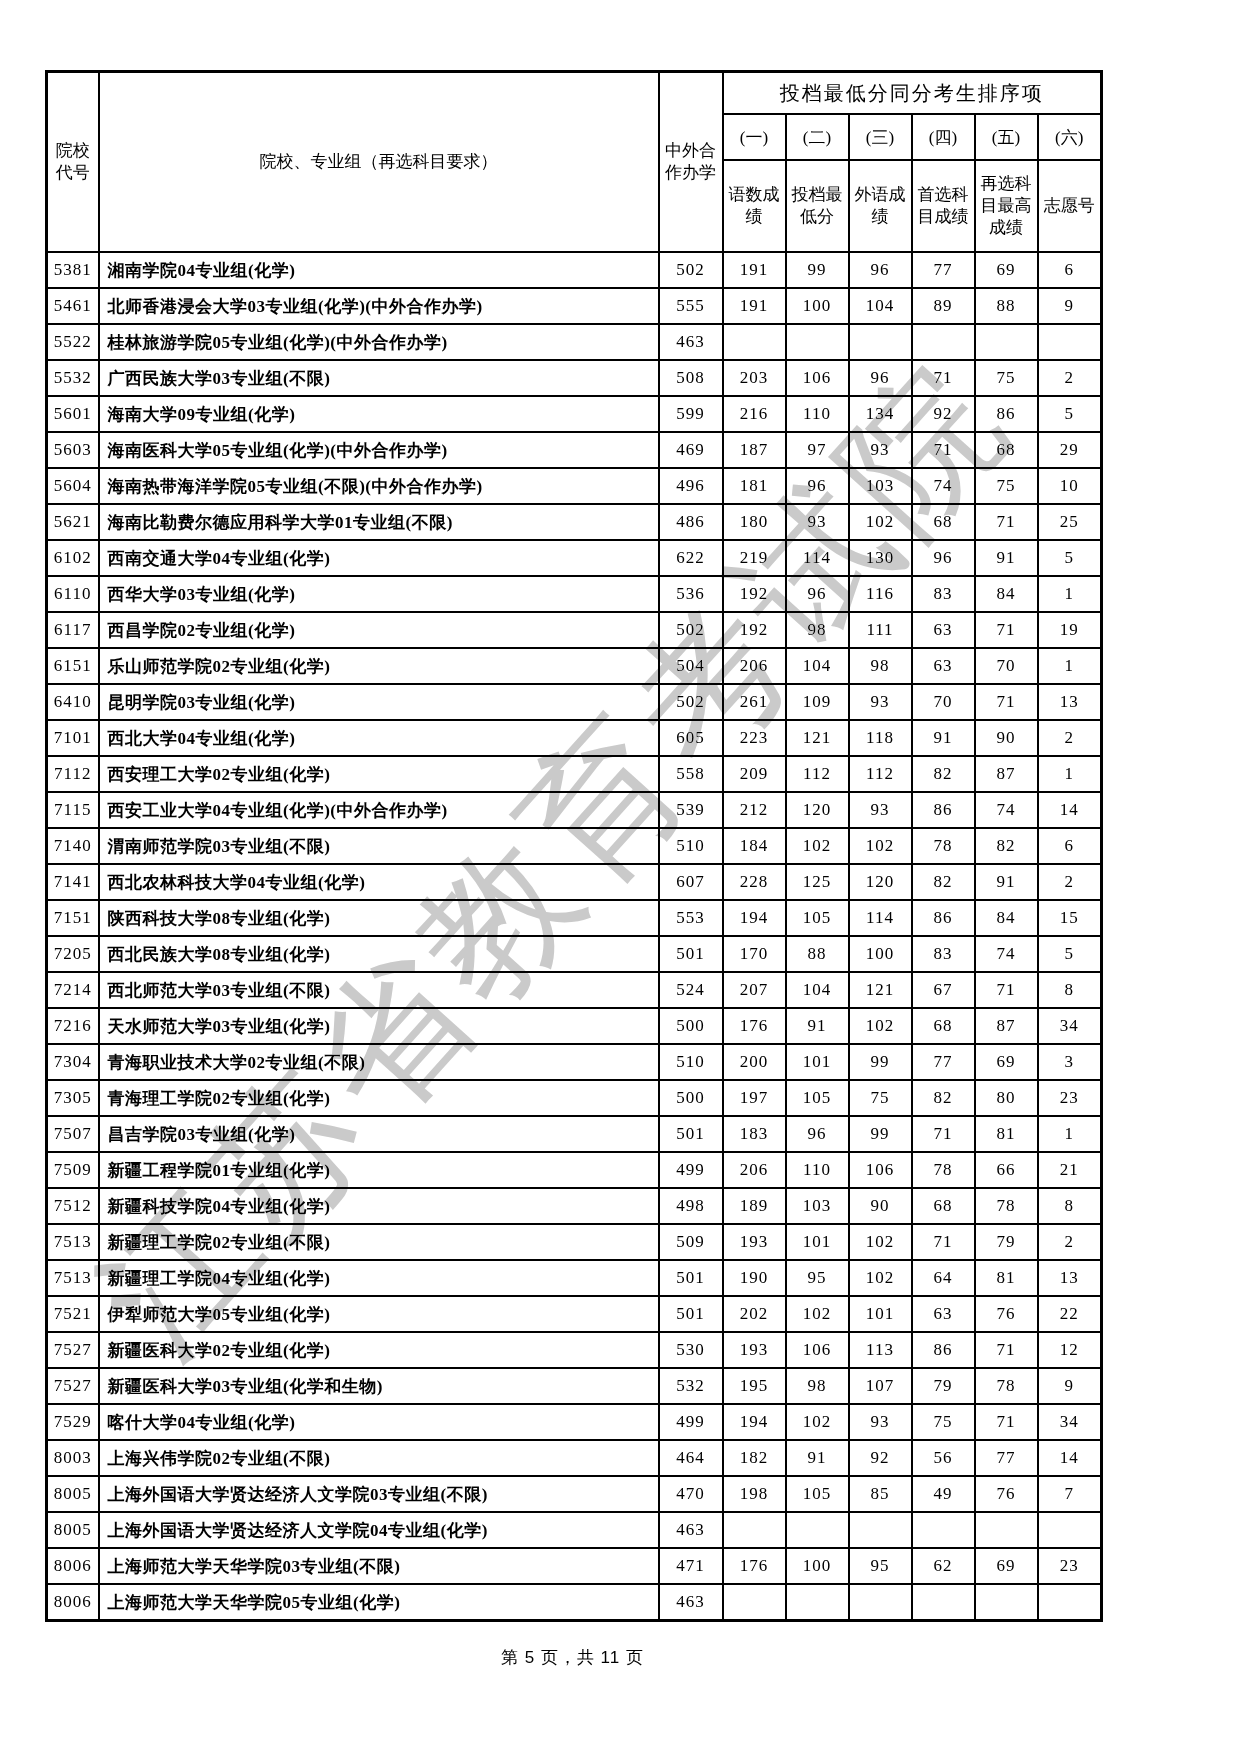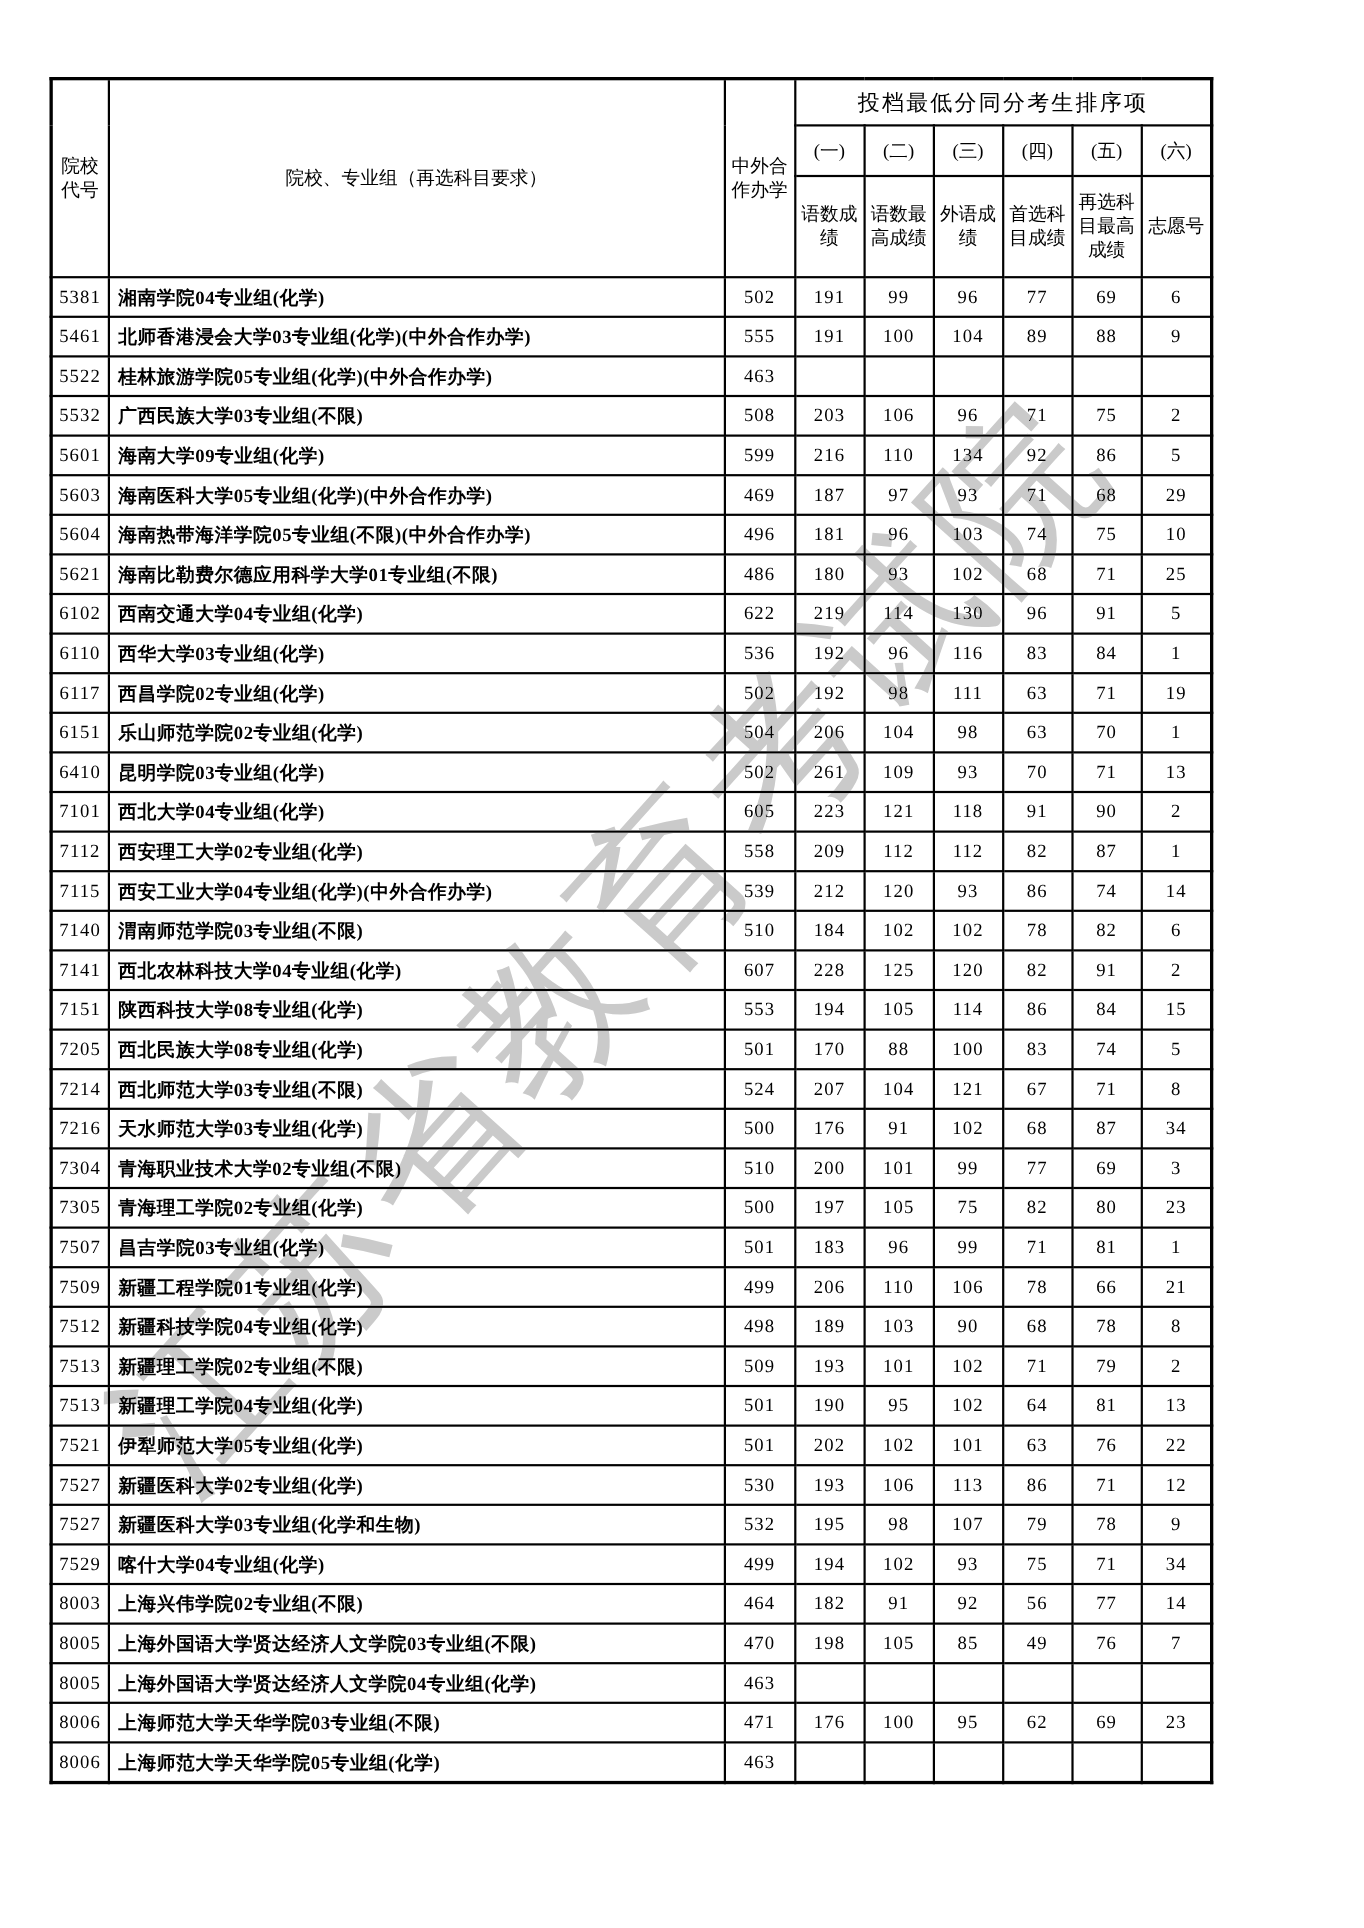--- a/index.html
+++ b/index.html
@@ -86,21 +86,21 @@
       <tr>
         <th class="sub-num">(一)</th>
         <th class="sub-num">(二)</th>
         <th class="sub-num">(三)</th>
         <th class="sub-num">(四)</th>
         <th class="sub-num">(五)</th>
         <th class="sub-num">(六)</th>
       </tr>
       <tr>
         <th class="sub-label">语数成绩</th>
-        <th class="sub-label">语数最高成绩</th>
+        <th class="sub-label">投档最低分</th>
         <th class="sub-label">外语成绩</th>
         <th class="sub-label">首选科目成绩</th>
         <th class="sub-label">再选科目最高成绩</th>
         <th class="sub-label">志愿号</th>
       </tr>
     </thead>
     <tbody id="table-body">
     <tr>
       <td class="code">5381</td>
       <td class="name">湘南学院04专业组(化学)</td>
@@ -554,14 +554,15 @@
       <td class="num"></td>
       <td class="num"></td>
       <td class="num"></td>
       <td class="num"></td>
     </tr>
   </tbody>
   </table>
 
   <div class="watermark">江苏省教育考试院</div>
 
+  <div class="footer">第 5 页，共 11 页</div>
 
 </div>
 
 </body></html>

